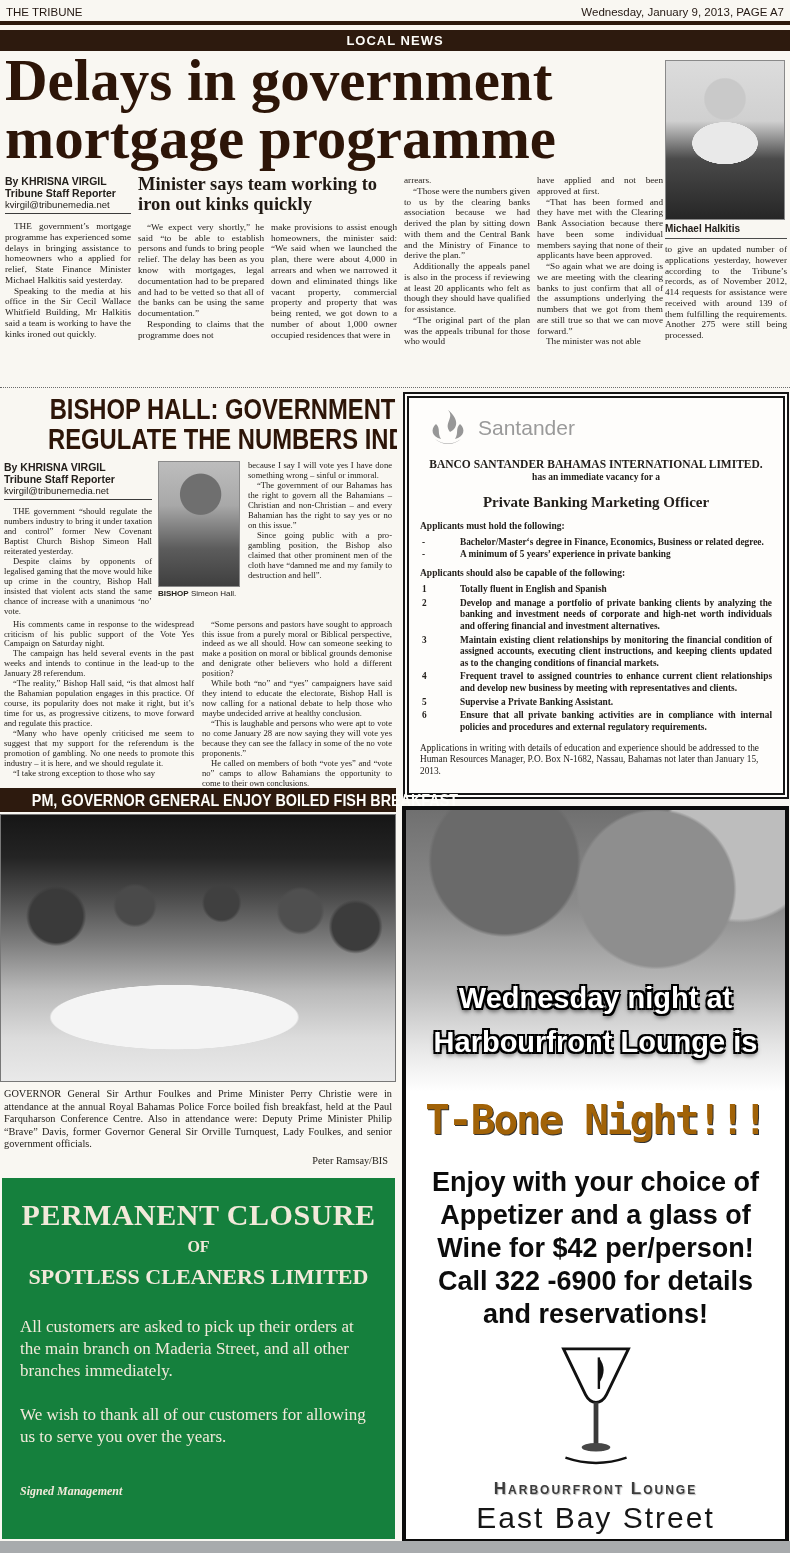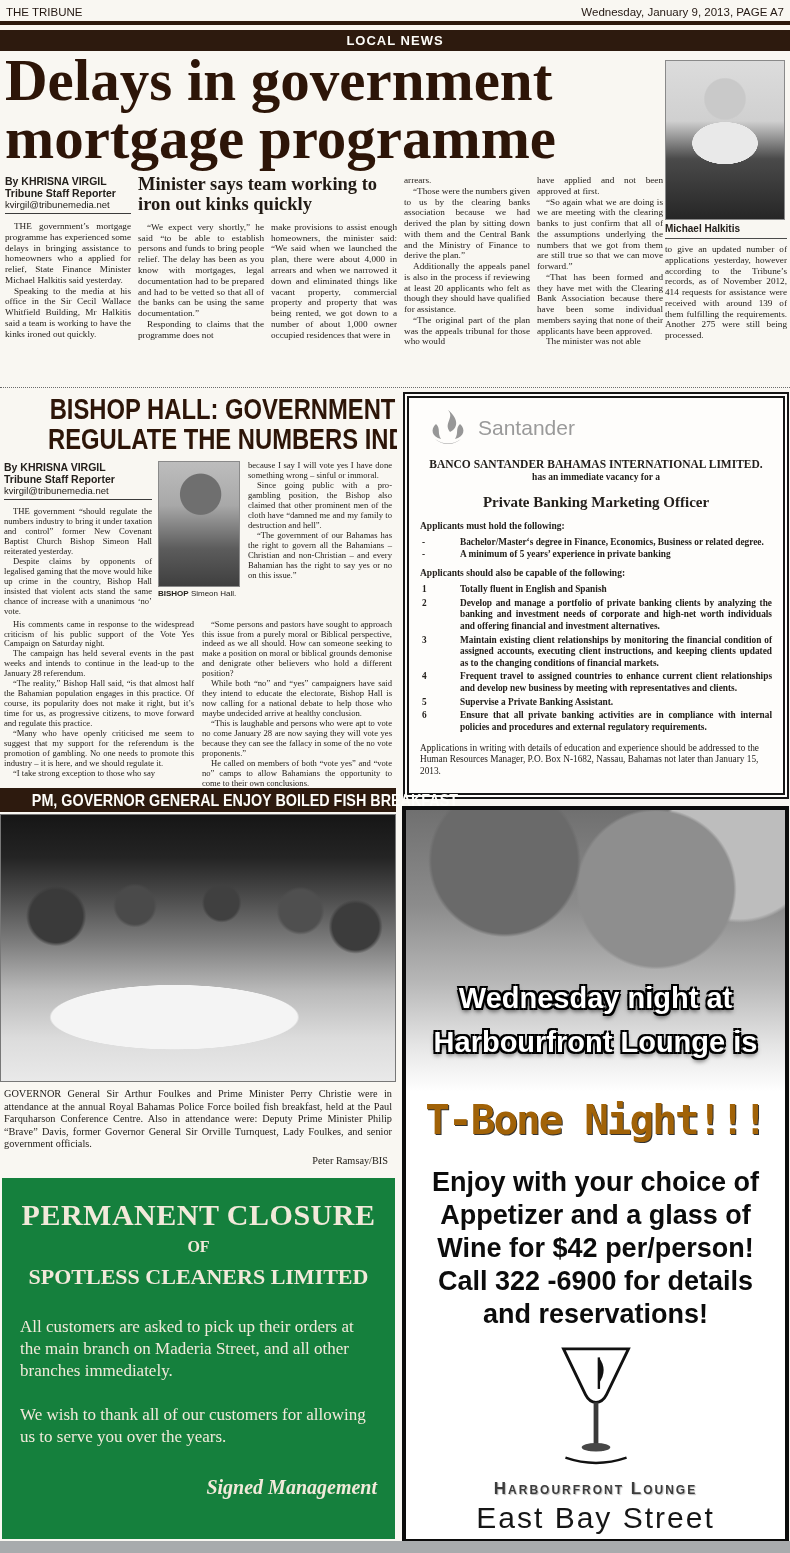--- a/index.html
+++ b/index.html
@@ -97,21 +97,21 @@
   .pm-caption { padding:6px 4px 0 4px; font-size:10.3px; line-height:1.22; text-align:justify; }
   .pm-credit { padding:4px 8px 0 0; font-size:10.3px; text-align:right; }
   
   .closure { position:absolute; top:1178px; left:2px; width:393px; height:361px;
     background:#15803d; color:#f2e9da; padding:20px 18px; }
   .cl-title { text-align:center; font-weight:bold; font-size:30px; letter-spacing:0.5px; }
   .cl-of { text-align:center; font-weight:bold; font-size:16px; margin-top:6px; }
   .cl-company { text-align:center; font-weight:bold; font-size:22px; margin-top:8px; }
   .cl-body { font-size:17px; line-height:1.3; margin-top:26px; }
   .cl-body2 { font-size:17px; line-height:1.3; margin-top:22px; }
-  .cl-signed { text-align:right; font-weight:bold; font-style:italic; font-size:20px; margin-top:28px; }
+  .cl-signed { font-weight:bold; font-style:italic; font-size:12px; margin-top:36px; }
   
   .tbone { position:absolute; top:806px; left:402px; width:387px; height:737px;
     background:#ffffff; border:4px solid #0c0c0c; overflow:hidden; }
   .tb-photo { position:relative; width:100%; height:282px;
     background:
       radial-gradient(circle at 26% 18%, #6a6a6a 0 20%, rgba(0,0,0,0) 21%),
       radial-gradient(circle at 66% 28%, #8e8e8e 0 24%, rgba(0,0,0,0) 25%),
       radial-gradient(circle at 88% 12%, #bdbdbd 0 18%, rgba(0,0,0,0) 19%),
       linear-gradient(180deg,#707070 0%, #8c8c8c 34%, #b5b5b5 60%, #e6e6e6 84%, #ffffff 100%); }
   .tb-intro { position:absolute; left:0; bottom:28px; width:100%; text-align:center;
@@ -182,22 +182,22 @@
 
       <div class="colw body-col">
         <p class="noind">arrears.</p>
         <p>“Those were the numbers given to us by the clearing banks association because we had derived the plan by sitting down with them and the Central Bank and the Ministry of Finance to derive the plan.”</p>
         <p>Additionally the appeals panel is also in the process if reviewing at least 20 applicants who felt as though they should have qualified for assistance.</p>
         <p>“The original part of the plan was the appeals tribunal for those who would</p>
       </div>
 
       <div class="colw body-col">
         <p class="noind">have applied and not been approved at first.</p>
+        <p>“That has been formed and they have met with the Clearing Bank Association because there have been some individual members saying that none of their applicants have been approved.</p>
         <p>“So again what we are doing is we are meeting with the clearing banks to just confirm that all of the assumptions underlying the numbers that we got from them are still true so that we can move forward.”</p>
-        <p>“That has been formed and they have met with the Clearing Bank Association because there have been some individual members saying that none of their applicants have been approved.</p>
         <p>The minister was not able</p>
       </div>
     </div>
   </div>
 
   <div class="bishop">
     <div class="bishop-headline">
       <span class="hl">BISHOP HALL: GOVERNMENT SHOULD</span><br>
       <span class="hl">REGULATE THE NUMBERS INDUSTRY</span>
     </div>
@@ -213,22 +213,22 @@
           <p>Despite claims by opponents of legalised gaming that the move would hike up crime in the country, Bishop Hall insisted that violent acts stand the same chance of increase with a unanimous ‘no’ vote.</p>
         </div>
         <div class="b-photo-wrap">
           <div class="photo hall-photo"></div>
           <div class="b-photo-cap">
             <span class="capb">BISHOP</span><span> Simeon Hall.</span>
           </div>
         </div>
         <div class="b-right body-col">
           <p class="noind">because I say I will vote yes I have done something wrong – sinful or immoral.</p>
+          <p>“The government of our Bahamas has the right to govern all the Bahamians – Christian and non-Christian – and every Bahamian has the right to say yes or no on this issue.”</p>
           <p>Since going public with a pro-gambling position, the Bishop also claimed that other prominent men of the cloth have “damned me and my family to destruction and hell”.</p>
-          <p>“The government of our Bahamas has the right to govern all the Bahamians – Christian and non-Christian – and every Bahamian has the right to say yes or no on this issue.”</p>
         </div>
       </div>
       <div class="bishop-bottom">
         <div class="bb-col body-col">
           <p>His comments came in response to the widespread criticism of his public support of the Vote Yes Campaign on Saturday night.</p>
           <p>The campaign has held several events in the past weeks and intends to continue in the lead-up to the January 28 referendum.</p>
           <p>“The reality,” Bishop Hall said, “is that almost half the Bahamian population engages in this practice. Of course, its popularity does not make it right, but it’s time for us, as progressive citizens, to move forward and regulate this practice.</p>
           <p>“Many who have openly criticised me seem to suggest that my support for the referendum is the promotion of gambling. No one needs to promote this industry – it is here, and we should regulate it.</p>
           <p>“I take strong exception to those who say</p>
         </div>

